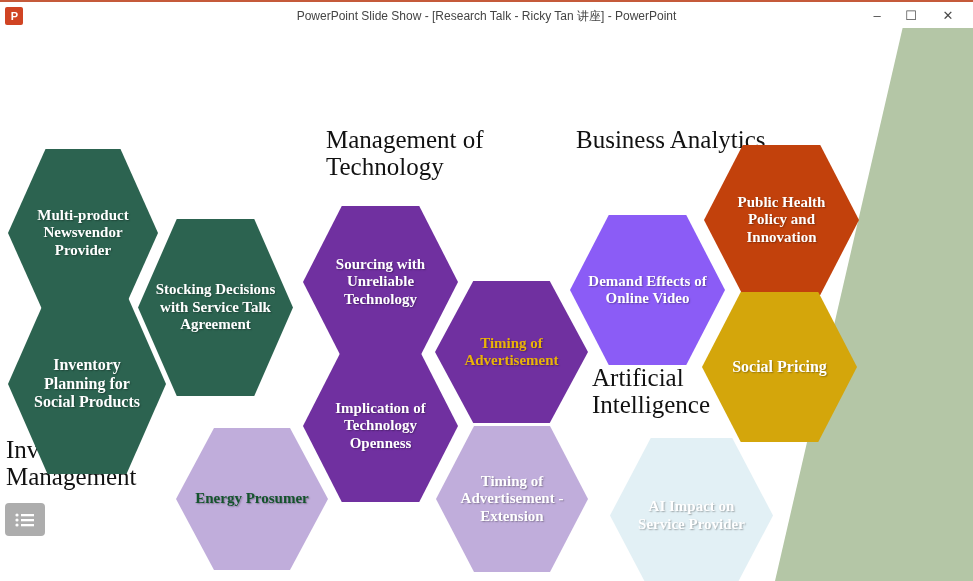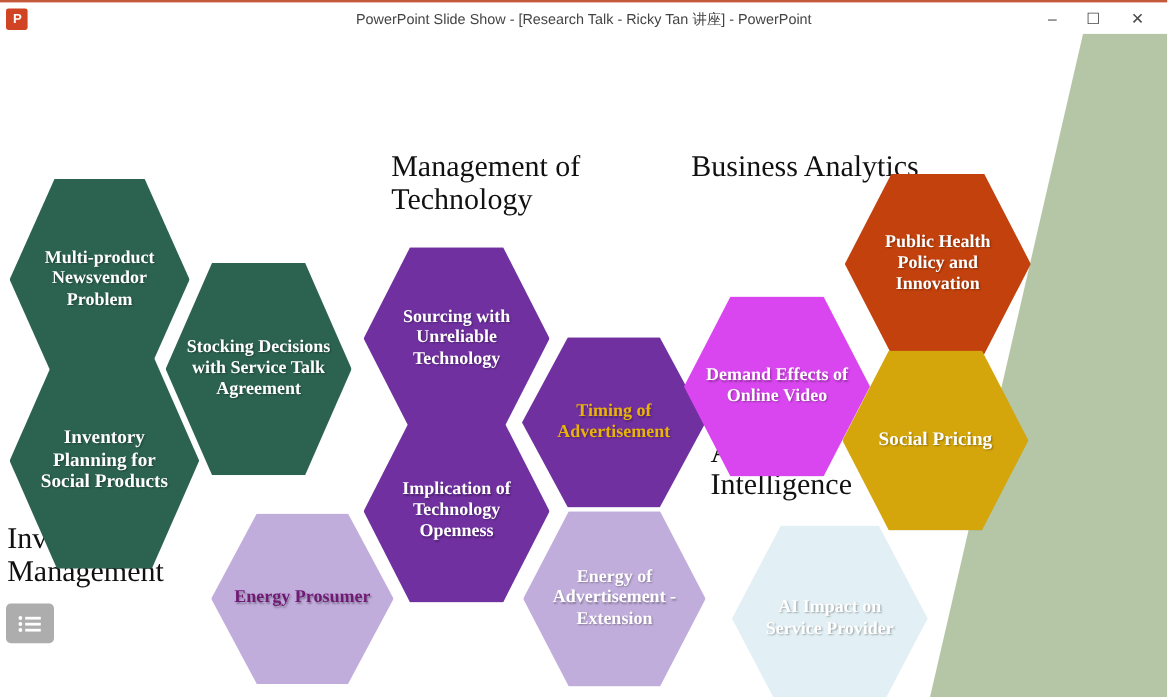--- a/index.html
+++ b/index.html
@@ -151,44 +151,44 @@
 
 
     <div id="headings-layer">
         <div class="section-heading" style="left: 326px; top: 98px; width: 230px;">Management of Technology</div>
         <div class="section-heading" style="left: 576px; top: 98px; width: 200px;">Business Analytics</div>
         <div class="section-heading" style="left: 6px; top: 408px; width: 195px;">Inventory Management</div>
         <div class="section-heading" style="left: 592px; top: 336px; width: 195px;">Artificial Intelligence</div>
       </div>
     <div id="hex-layer">
         <div class="hex" style="left: 8px; top: 121px; width: 150px; height: 168px; background: rgb(44, 99, 80);">
-          <span class="hex-label" style="font-size: 15px; color: rgb(255, 255, 255);">Multi-product Newsvendor Problem</span>
+          <span class="hex-label" style="font-size: 15px; color: rgb(255, 255, 255);">Multi-product Newsvendor Provider</span>
         </div>
         <div class="hex" style="left: 138px; top: 191px; width: 155px; height: 177px; background: rgb(44, 99, 80);">
           <span class="hex-label" style="font-size: 15px; color: rgb(255, 255, 255);">Stocking Decisions with Service Talk Agreement</span>
         </div>
         <div class="hex" style="left: 8px; top: 266px; width: 158px; height: 180px; background: rgb(44, 99, 80);">
           <span class="hex-label" style="font-size: 16px; color: rgb(255, 255, 255);">Inventory Planning for Social Products</span>
         </div>
         <div class="hex" style="left: 176px; top: 400px; width: 152px; height: 142px; background: rgb(192, 173, 219);">
-          <span class="hex-label" style="font-size: 15px; color: #701a75;">Energy Prosumer</span>
+          <span class="hex-label" style="font-size: 15px; color: #14532d;">Energy Prosumer</span>
         </div>
         <div class="hex" style="left: 303px; top: 178px; width: 155px; height: 152px; background: rgb(112, 48, 160);">
           <span class="hex-label" style="font-size: 15px; color: rgb(255, 255, 255);">Sourcing with Unreliable Technology</span>
         </div>
         <div class="hex" style="left: 303px; top: 322px; width: 155px; height: 152px; background: rgb(112, 48, 160);">
           <span class="hex-label" style="font-size: 15px; color: rgb(255, 255, 255);">Implication of Technology Openness</span>
         </div>
         <div class="hex" style="left: 435px; top: 253px; width: 153px; height: 142px; background: rgb(112, 48, 160);">
           <span class="hex-label" style="font-size: 15px; color: #eab308;">Timing of Advertisement</span>
         </div>
         <div class="hex" style="left: 436px; top: 398px; width: 152px; height: 146px; background: rgb(192, 173, 219);">
-          <span class="hex-label" style="font-size: 15px; color: rgb(255, 255, 255);">Energy of Advertisement - Extension</span>
-        </div>
-        <div class="hex" style="left: 570px; top: 187px; width: 155px; height: 150px; background: #d946ef; margin-top: 32px;">
+          <span class="hex-label" style="font-size: 15px; color: rgb(255, 255, 255);">Timing of Advertisement - Extension</span>
+        </div>
+        <div class="hex" style="left: 570px; top: 187px; width: 155px; height: 150px; background: #8b5cf6;">
           <span class="hex-label" style="font-size: 15px; color: rgb(255, 255, 255);">Demand Effects of Online Video</span>
         </div>
         <div class="hex" style="left: 704px; top: 117px; width: 155px; height: 150px; background: #c2410c;">
           <span class="hex-label" style="font-size: 15px; color: rgb(255, 255, 255);">Public Health Policy and Innovation</span>
         </div>
         <div class="hex" style="left: 702px; top: 264px; width: 155px; height: 150px; background: rgb(212, 166, 11);">
           <span class="hex-label" style="font-size: 16px; color: rgb(255, 255, 255);">Social Pricing</span>
         </div>
         <div class="hex" style="left: 610px; top: 410px; width: 163px; height: 155px; background: rgb(226, 240, 245);">
           <span class="hex-label" style="font-size: 15px; color: rgb(255, 255, 255);">AI Impact on Service Provider</span>

